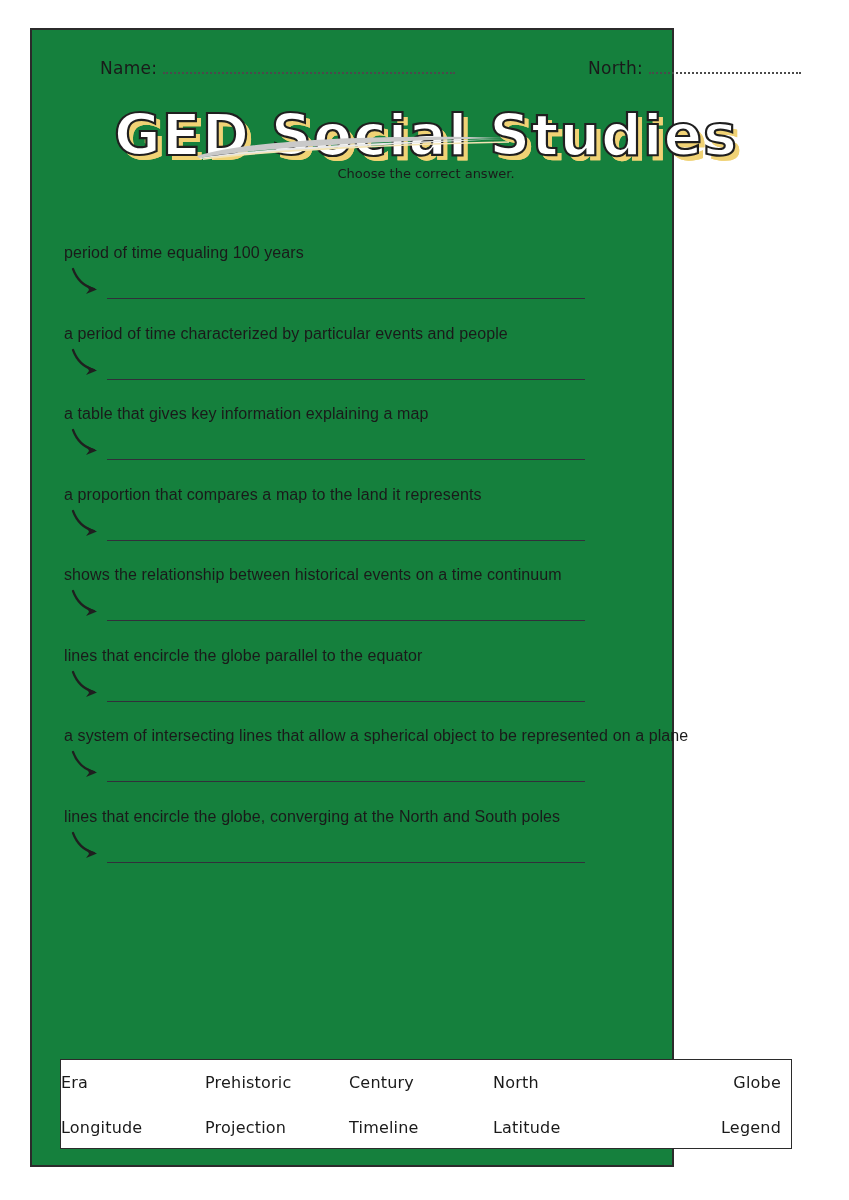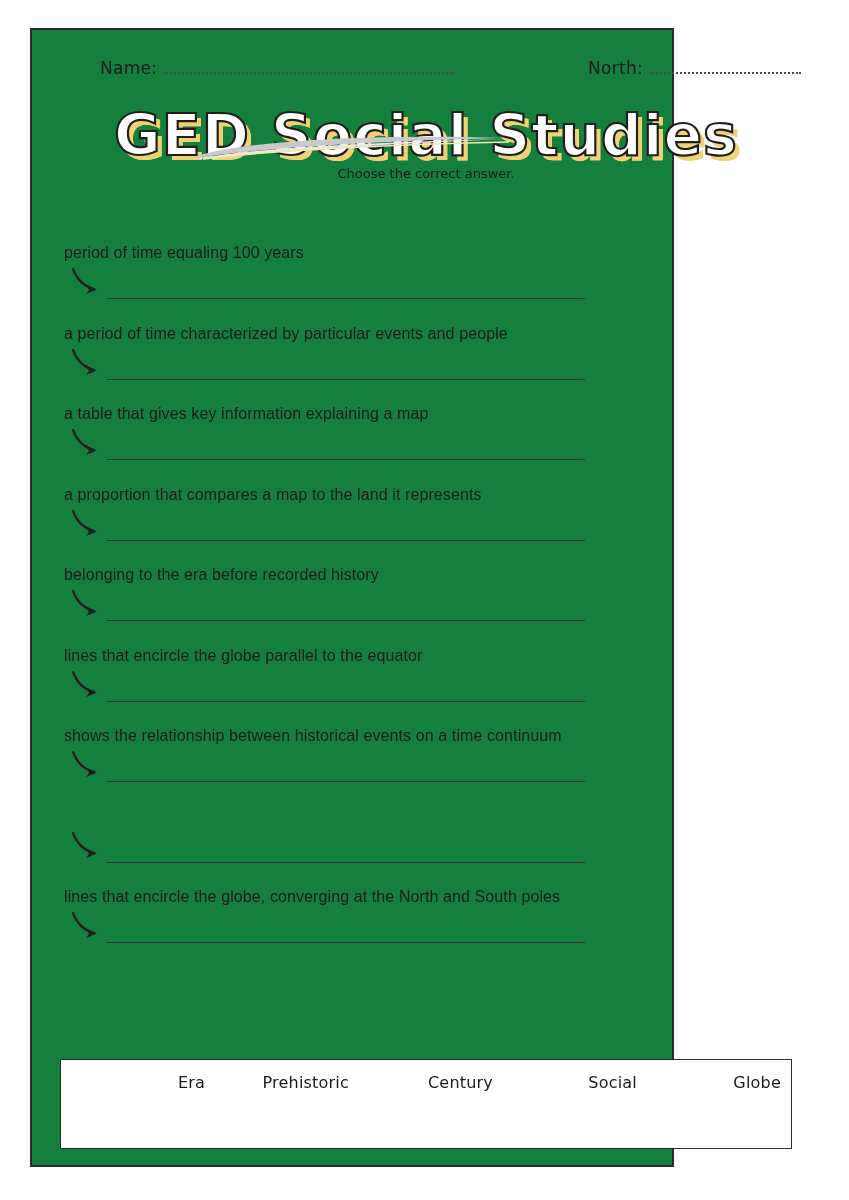--- a/index.html
+++ b/index.html
@@ -155,21 +155,21 @@
     box-sizing: border-box;
     background: #ffffff;
   }
   .wb-row {
     display: flex;
     height: 45px;
     align-items: center;
   }
   .wb-cell {
     flex: 1 1 0;
-    text-align: right;
+    text-align: left;
     font-family: "DejaVu Sans", sans-serif;
     font-size: 16px;
     color: #1a1a1a;
     letter-spacing: 0.2px;
   }
   .wb-cell.last { text-align: right; padding-right: 10px; }
 </style>
 </head>
 <body>
 
@@ -230,48 +230,41 @@
       <div class="q-item">
         <div class="q-text">a proportion that compares a map to the land it represents</div>
         <svg class="q-arrow" viewBox="0 0 34 30">
           <path d="M3,3 C7,14 13,20 24,23" stroke="#1f1f1f" stroke-width="2.2" fill="none" stroke-linecap="round"></path>
           <path d="M27,23.5 L17,19 L19,24 L16,28 Z" fill="#1f1f1f"></path>
         </svg>
         <div class="q-line"></div>
       </div>
 
 
-      <div class="q-item">
-        <div class="q-text">belonging to the era before recorded history</div>
+
+      <div class="q-item">
+        <div class="q-text">shows the relationship between historical events on a time continuum</div>
         <svg class="q-arrow" viewBox="0 0 34 30">
           <path d="M3,3 C7,14 13,20 24,23" stroke="#1f1f1f" stroke-width="2.2" fill="none" stroke-linecap="round"></path>
           <path d="M27,23.5 L17,19 L19,24 L16,28 Z" fill="#1f1f1f"></path>
         </svg>
         <div class="q-line"></div>
       </div>
 
       <div class="q-item">
         <div class="q-text">lines that encircle the globe parallel to the equator</div>
         <svg class="q-arrow" viewBox="0 0 34 30">
           <path d="M3,3 C7,14 13,20 24,23" stroke="#1f1f1f" stroke-width="2.2" fill="none" stroke-linecap="round"></path>
           <path d="M27,23.5 L17,19 L19,24 L16,28 Z" fill="#1f1f1f"></path>
         </svg>
         <div class="q-line"></div>
       </div>
 
       <div class="q-item">
-        <div class="q-text">shows the relationship between historical events on a time continuum</div>
-        <svg class="q-arrow" viewBox="0 0 34 30">
-          <path d="M3,3 C7,14 13,20 24,23" stroke="#1f1f1f" stroke-width="2.2" fill="none" stroke-linecap="round"></path>
-          <path d="M27,23.5 L17,19 L19,24 L16,28 Z" fill="#1f1f1f"></path>
-        </svg>
-        <div class="q-line"></div>
-      </div>
-
-      <div class="q-item">
+        <div class="q-text">a system of intersecting lines that allow a spherical object to be represented on a plane</div>
         <svg class="q-arrow" viewBox="0 0 34 30">
           <path d="M3,3 C7,14 13,20 24,23" stroke="#1f1f1f" stroke-width="2.2" fill="none" stroke-linecap="round"></path>
           <path d="M27,23.5 L17,19 L19,24 L16,28 Z" fill="#1f1f1f"></path>
         </svg>
         <div class="q-line"></div>
       </div>
 
       <div class="q-item">
         <div class="q-text">lines that encircle the globe, converging at the North and South poles</div>
         <svg class="q-arrow" viewBox="0 0 34 30">
@@ -281,19 +274,26 @@
         <div class="q-line"></div>
       </div>
 
     </div>
 
     <div id="word-bank">
       <div class="wb-row">
         <div class="wb-cell">Era</div>
         <div class="wb-cell">Prehistoric</div>
         <div class="wb-cell">Century</div>
-        <div class="wb-cell">Social</div>
+        <div class="wb-cell">North</div>
         <div class="wb-cell last">Globe</div>
+      </div>
+      <div class="wb-row">
+        <div class="wb-cell">Longitude</div>
+        <div class="wb-cell">Projection</div>
+        <div class="wb-cell">Timeline</div>
+        <div class="wb-cell">Latitude</div>
+        <div class="wb-cell last">Legend</div>
       </div>
     </div>
 
   </div>
 </div>
 
 </body></html>

